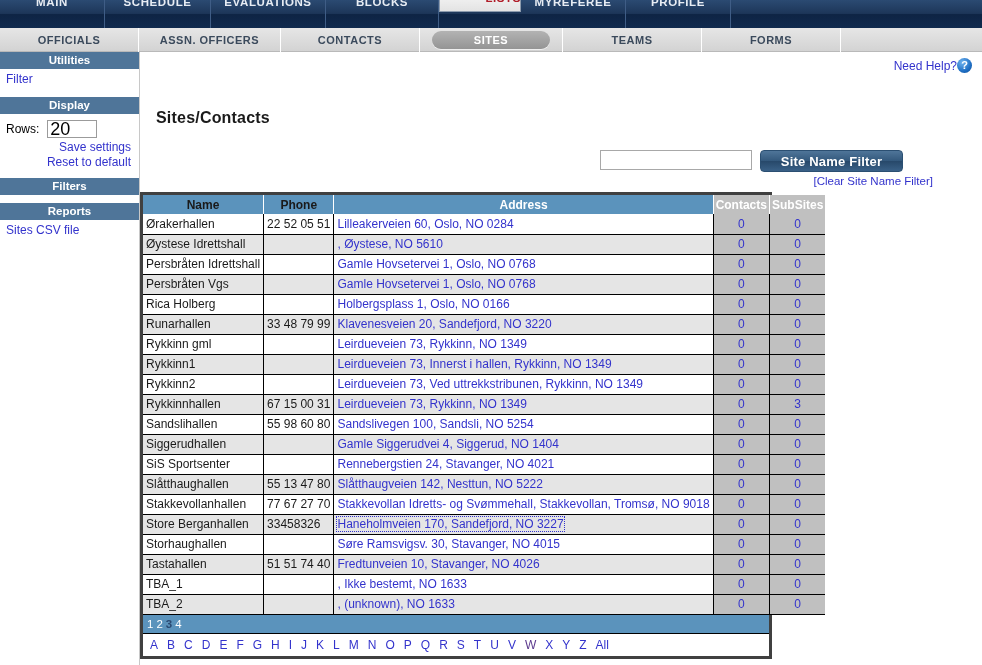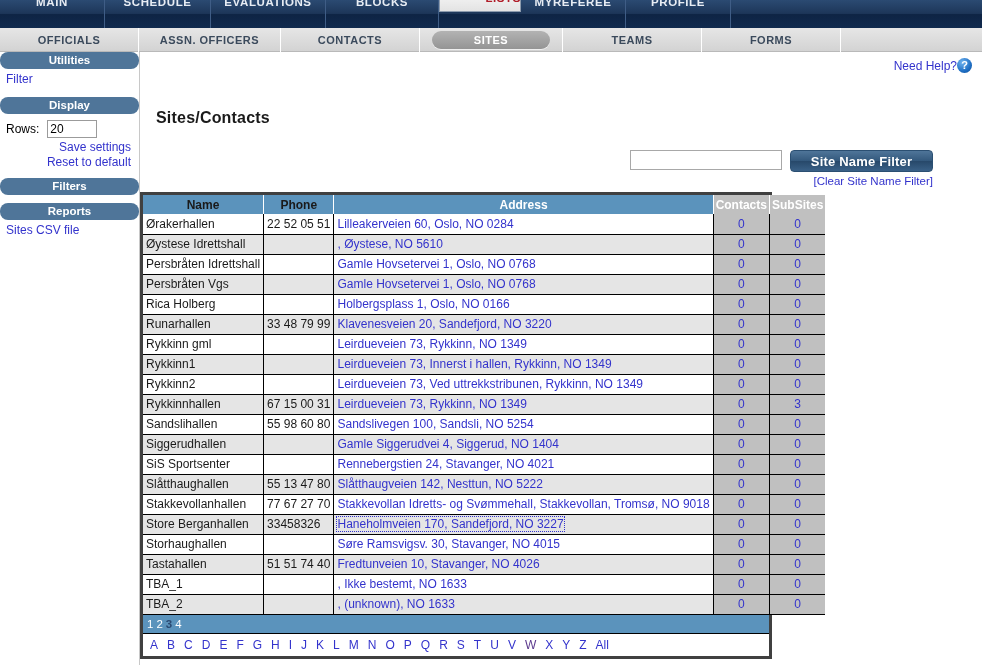--- a/index.html
+++ b/index.html
@@ -64,30 +64,29 @@
   
   #sidebar {
     position: absolute; left: 0; top: 52px; width: 139px; height: 613px;
     background: #ffffff;
   }
   .sb-head {
     height: 17px; line-height: 17px;
     background: #4f7599;
     color: #ffffff; font-weight: bold; font-size: 11.5px;
     text-align: center;
-    border-radius: 8px;
   }
   .sb-link {
     color: #3333cc; font-size: 12px;
     padding: 3px 0 3px 6px; cursor: pointer;
   }
   .sb-rows { padding: 6px 0 2px 6px; display: flex; align-items: center; }
   .sb-rows label { font-size: 12px; color:#000; margin-right: 8px;}
   .sb-rows input {
-    width: 50px; height: 18px; font-size: 12px;
+    width: 50px; height: 18px; font-size: 18px;
     font-family: "Liberation Sans", sans-serif;
     border: 1px solid #9b9b9b; padding: 0 2px;
   }
   .sb-right { text-align: right; padding-right: 8px; }
   .sb-right div { color:#3333cc; cursor:pointer; line-height:15px;padding-left:40px; }
   .sb-gap { height: 8px; }
 
   
   #main {
     position: absolute; left: 139px; top: 52px;
@@ -107,21 +106,21 @@
     line-height: 15px; text-align: center;
   }
   #page-title {
     position: absolute; left: 16px; top: 57px;
     font-size: 16px; font-weight: bold; color: #1a1a1a;
     letter-spacing: .2px;
   }
   #filterbar {
     position: absolute; left: 0; top: 98px; width: 843px;
   }
-  #filterrow { display: flex; justify-content: flex-end; padding-right: 50px; }
+  #filterrow { display: flex; justify-content: flex-end; padding-right: 80px; }
   #site-filter-input {
     width: 152px; height: 20px; border: 1px solid #a8a8a8;
     font-size: 12px; font-family: "Liberation Sans", sans-serif; padding: 0 3px;
   }
   #site-filter-btn {
     margin-left: 8px; width: 143px; height: 22px;
     background: linear-gradient(to bottom,#4f7599 0%, #33587c 50%, #27486a 51%, #3a6187 100%);
     border: 1px solid #2b4f72; border-radius: 4px;
     color: #ffffff; font-weight: bold; font-size: 13px;
     letter-spacing: .2px; cursor: pointer;

